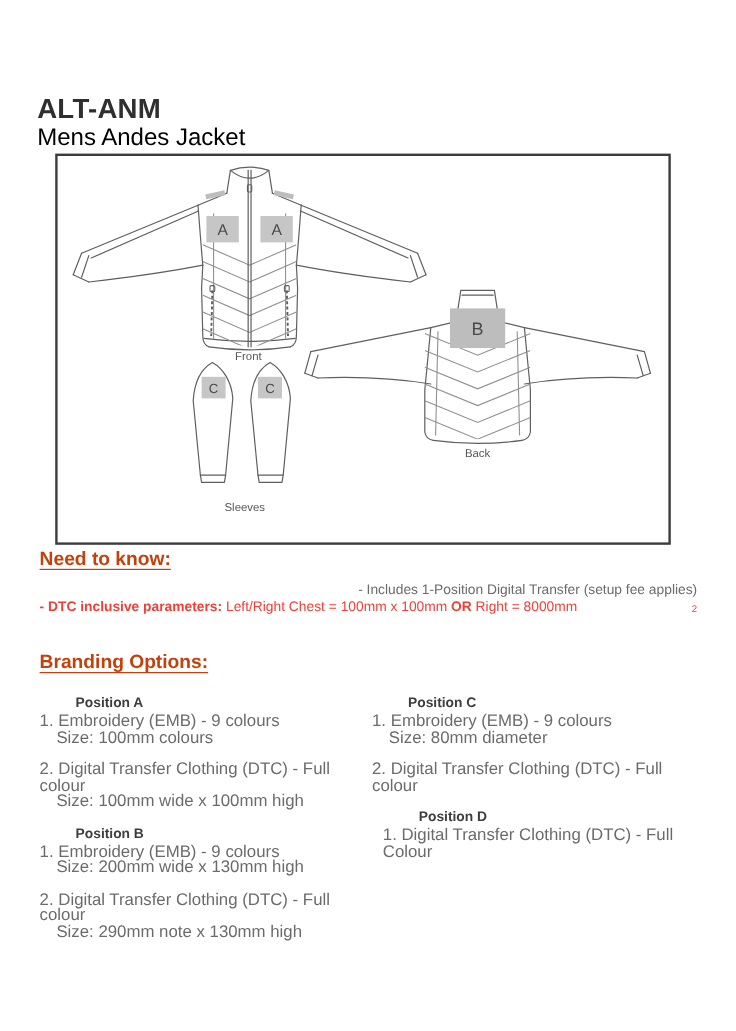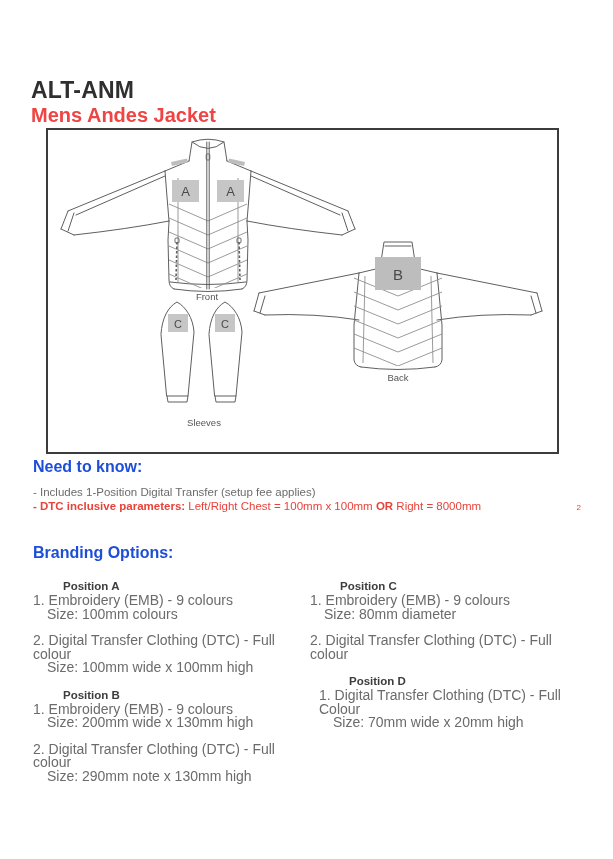--- a/index.html
+++ b/index.html
@@ -3,41 +3,41 @@
 <meta charset="utf-8">
 <style>
   html,body{margin:0;padding:0;background:#fff;}
   .page{
     position:relative;width:613px;height:859px;background:#ffffff;
     font-family:"Liberation Sans",sans-serif;overflow:hidden;color:#333;
   }
   
   .hdr{position:absolute;left:31px;top:58px;margin-top:20px;}
   .hdr h1{margin:0;font-size:23px;line-height:25px;font-weight:bold;color:#2f2f2f;letter-spacing:.2px;}
-  .hdr h2{margin:0;font-size:20px;line-height:24px;font-weight:700;color:#ef4444;}
+  .hdr h2{margin:0;font-size:20px;line-height:24px;font-weight:400;color:#000000;}
   
   .diagram-box{position:absolute;left:46px;top:128px;width:509px;height:322px;border:2px solid #3c3c3c;background:#fff;}
   .diagram-box svg{display:block;width:509px;height:322px;}
   .ln{fill:none;stroke:#5f5f5f;stroke-width:1;stroke-linejoin:round;stroke-linecap:round;}
   .quilt{fill:none;stroke:#8f8f8f;stroke-width:0.9;}
   .marker{fill:#c6c6c6;}
   .marker-b{fill:#bdbdbd;}
   .marker-letter{font-family:"Liberation Sans",sans-serif;fill:#4a4a4a;text-anchor:middle;}
   .cap{font-family:"Liberation Sans",sans-serif;font-size:9.5px;fill:#555;text-anchor:middle;}
   .strip{fill:#bdbdbd;}
   .zipdash{fill:none;stroke:#5f5f5f;stroke-width:1.6;stroke-dasharray:2.5 2;}
   
   .ntk{position:absolute;left:33px;top:458px;width:548px;}
   .ntk h3, .branding h3{
-    margin:0;font-size:16px;font-weight:bold;color:#1d4ed8;
-    text-underline-offset:3px;
+    margin:0;font-size:16px;font-weight:bold;color:#c2410c;
+    text-decoration:underline;text-underline-offset:3px;
   }
   .ntk-lines{position:relative;margin-top:9px;font-size:11.5px;line-height:14px;}
   .ntk-lines p{margin:0;}
-  .gray{color:#6b6b6b;}
+  .gray{color:#6b6b6b;text-align:right;}
   .red{color:#e8423a;}
   .red strong{font-weight:bold;}
   .sup{position:absolute;right:0;top:16px;font-size:8px;color:#e8423a;}
   
   .branding{position:absolute;left:33px;top:544px;width:560px;}
   .cols{display:flex;margin-top:17px;}
   .col{width:277px;}
   .col.rightcol{width:283px;}
   .pos{margin-bottom:13px;}
   .pos-title{font-size:11.5px;font-weight:bold;color:#3d3d3d;line-height:14px;margin-bottom:1px;padding-left:30px;}
@@ -209,21 +209,20 @@
             <div class="item-size">Size: 80mm diameter</div>
           </div>
           <div class="item">
             <div class="item-line">2. Digital Transfer Clothing (DTC) - Full colour</div>
           </div>
         </div>
         <div class="pos indent">
           <div class="pos-title">Position D</div>
           <div class="item">
             <div class="item-line">1. Digital Transfer Clothing (DTC) - Full Colour</div>
-            <div class="item-size">Size: 70mm wide x 20mm high</div>
           </div>
         </div>
       </div>
 
     </div>
   </section>
 
 </div>
 
 </body></html>

